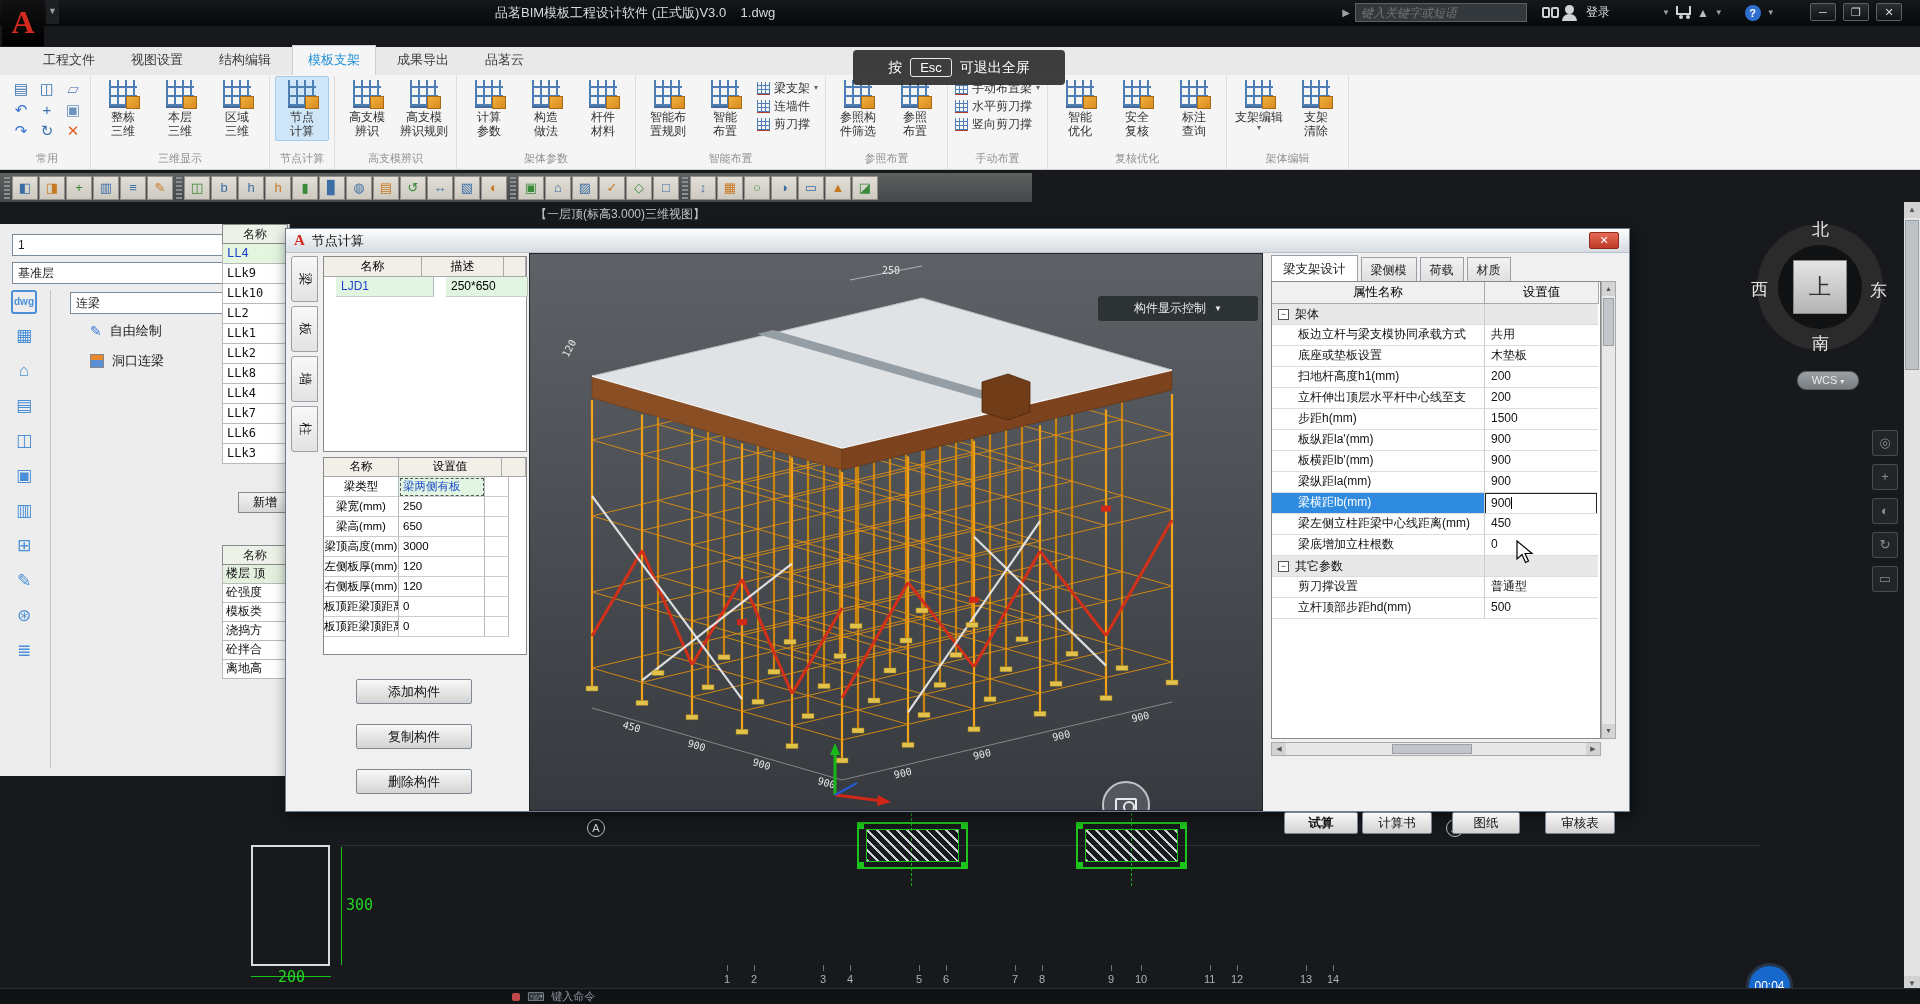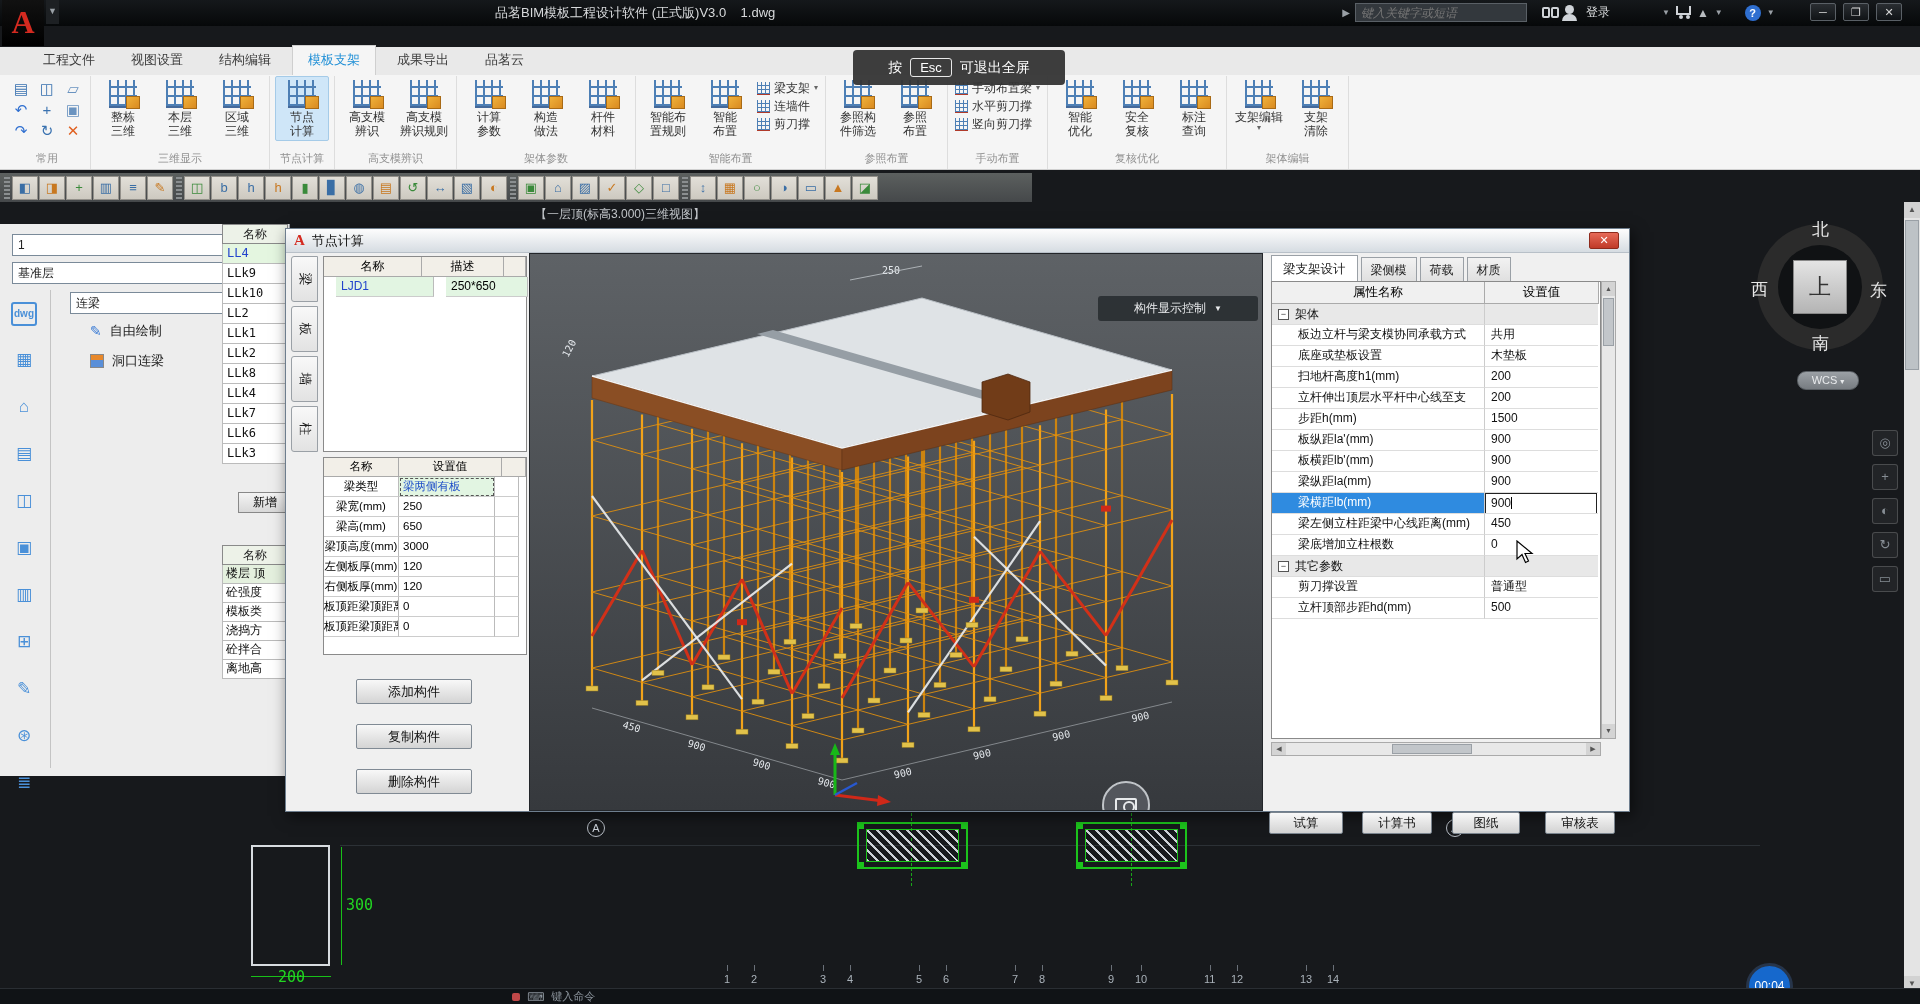--- a/index.html
+++ b/index.html
@@ -83,21 +83,21 @@
 .navfloat{position:absolute;left:1872px;top:430px;width:28px;z-index:7;display:flex;flex-direction:column;gap:8px;}
 .navbtn{width:26px;height:26px;border:1px solid rgba(255,255,255,.18);border-radius:3px;color:#868d94;font-size:13px;text-align:center;line-height:24px;background:rgba(255,255,255,.05);}
 .winscroll{position:absolute;left:1904px;top:202px;width:16px;height:790px;background:#e4e4e4;z-index:9;}
 .wsarrow{position:absolute;left:0;width:16px;height:16px;background:#d2d2d2;color:#555;font-size:8px;text-align:center;line-height:16px;}
 .wsthumb{position:absolute;left:1px;top:18px;width:14px;height:150px;background:#bdc2c6;border:1px solid #9aa0a6;}
 
 .leftpanel{position:absolute;left:0;top:224px;width:290px;height:552px;background:#ededed;border-right:1px solid #9aa0a6;z-index:10;}
 .combo{position:absolute;height:22px;background:#fff;border:1px solid #7a8a99;font-size:12px;color:#222;line-height:20px;padding-left:5px;}
 .combo .ca{position:absolute;right:1px;top:1px;bottom:1px;width:17px;background:linear-gradient(#f4f4f4,#d8d8d8);border-left:1px solid #b8b8b8;color:#444;font-size:9px;text-align:center;line-height:18px;}
 .toolstrip{position:absolute;left:3px;top:66px;width:42px;display:flex;flex-direction:column;gap:9px;align-items:center;}
-.tsicon{width:28px;height:26px;color:#4a90d8;font-size:17px;text-align:center;line-height:26px;margin-top:12px;}
+.tsicon{width:28px;height:26px;color:#4a90d8;font-size:17px;text-align:center;line-height:26px;}
 .tsdwg{font-size:10px;font-weight:bold;border:2px solid #4a90d8;border-radius:3px;line-height:20px;width:26px;height:24px;}
 .vsep{position:absolute;left:50px;top:66px;bottom:8px;width:1px;background:#c4c4c4;}
 .pitem{position:absolute;display:flex;align-items:center;gap:8px;font-size:13px;color:#222;}
 .pencil{color:#3a7bd5;font-size:14px;}
 .holeic{width:14px;height:14px;border:1px solid #888;background:linear-gradient(180deg,#e8882a 45%,#5a8fd8 45%);}
 
 .bgpanel{position:absolute;left:222px;top:0px;width:66px;}
 .bgl-h{height:20px;background:#edf2e8;border:1px solid #8a8a8a;font-size:12px;text-align:center;line-height:18px;color:#222;}
 .bgl-r{height:20px;background:#fff;border:1px solid #bbb;border-top:none;font-size:12px;line-height:18px;padding-left:4px;color:#111;font-family:"DejaVu Sans Mono",monospace;}
 .bgl-r.sel{background:#e4f6e0;color:#2244cc;}
@@ -118,21 +118,21 @@
 .ct-h{display:flex;height:20px;}
 .ct-h div{background:#f2efe8;border-right:1px solid #aaa;border-bottom:1px solid #aaa;font-size:12px;text-align:center;line-height:18px;flex:none;}
 .ct-r{display:flex;height:20px;}
 .ct-r div{border-right:1px solid #bbb;border-bottom:1px solid #ccc;font-size:12px;line-height:18px;padding-left:5px;flex:none;background:#e2f5e2;margin-left:12px;}
 .ptable{position:absolute;left:37px;top:228px;width:204px;height:198px;background:#fff;border:1px solid #8a8a8a;font-size:11.5px;}
 .pt-h{display:flex;height:19px;}
 .pt-h div{background:#f2efe8;border-right:1px solid #aaa;border-bottom:1px solid #aaa;text-align:center;line-height:17px;flex:none;}
 .pt-r{display:flex;height:20px;}
 .pt-r div{border-right:1px solid #bbb;border-bottom:1px solid #ccc;line-height:18px;flex:none;white-space:nowrap;overflow:hidden;}
 .pt-r .c1{width:75px;text-align:center;}
-.pt-r .c2{width:96px;padding-left:4px;}
+.pt-r .c2{width:86px;padding-left:4px;}
 .pt-r .c3{width:24px;}
 .valgreen{background:#e2f5e2;color:#1f4fc8;outline:1px dashed #555;outline-offset:-2px;}
 .dlgbtn{position:absolute;left:70px;width:116px;height:25px;background:linear-gradient(#f8f8f8,#d4d4d4);border:1px solid #808a94;border-radius:2px;font-size:13px;text-align:center;line-height:23px;color:#111;}
 
 .viewport{position:absolute;left:243px;top:24px;width:734px;height:558px;background:linear-gradient(#5e6266,#36393d);border:1px solid #23262a;overflow:hidden;}
 .ovpill{position:absolute;left:568px;top:42px;width:160px;height:25px;background:rgba(38,42,46,.85);border-radius:3px;color:#e8eaec;font-size:12px;display:flex;align-items:center;justify-content:center;gap:8px;z-index:4;}
 .cambtn{position:absolute;left:572px;top:527px;width:48px;height:48px;border-radius:50%;background:rgba(86,90,95,.9);border:2px solid #c0c4c8;z-index:4;display:flex;align-items:center;justify-content:center;}
 .cambtn .body{width:22px;height:14px;border:2px solid #e8eaec;border-radius:2px;position:relative;}
 .cambtn .body:after{content:"";position:absolute;left:6px;top:1px;width:8px;height:8px;border:2px solid #e8eaec;border-radius:50%;}
 .ucs{position:absolute;left:287px;top:489px;z-index:4;}
@@ -931,21 +931,21 @@
       <div class="vscroll">
         <div class="vsa" style="top:0;">▲</div>
         <div class="vsth"></div>
         <div class="vsa" style="bottom:0;">▼</div>
       </div>
       <div class="hscroll">
         <div class="hsa" style="left:0;">◀</div>
         <div class="hsth"></div>
         <div class="hsa" style="right:0;">▶</div>
       </div>
-      <div class="fbtn" style="left:0px;width:74px;">试算</div>
+      <div class="fbtn" style="left:15px;width:74px;font-weight:bold;">试算</div>
       <div class="fbtn" style="left:93px;width:70px;">计算书</div>
       <div class="fbtn" style="left:183px;width:68px;">图纸</div>
       <div class="fbtn" style="left:276px;width:70px;">审核表</div>
     </div>
   </div>
 
   <div class="statusbar">
     <span class="reddot"></span>
     <span class="kb">⌨</span>
     <span class="cmdtext">键入命令</span>

